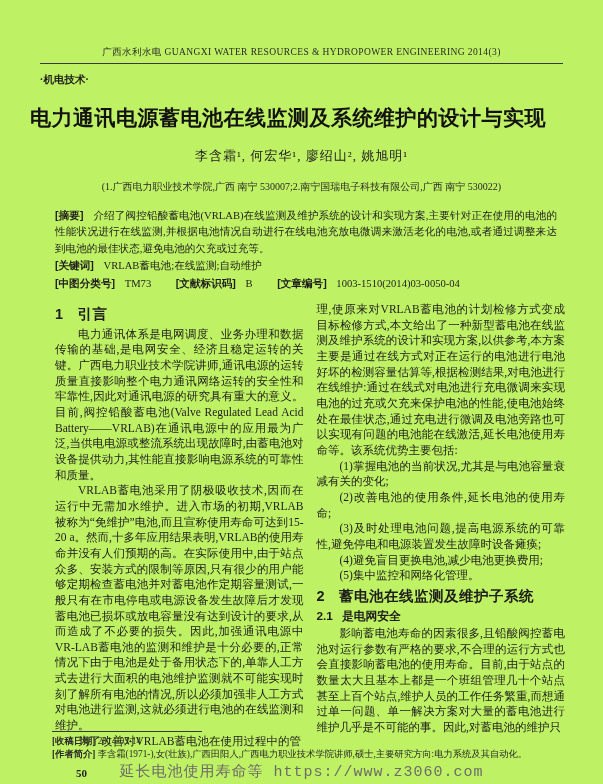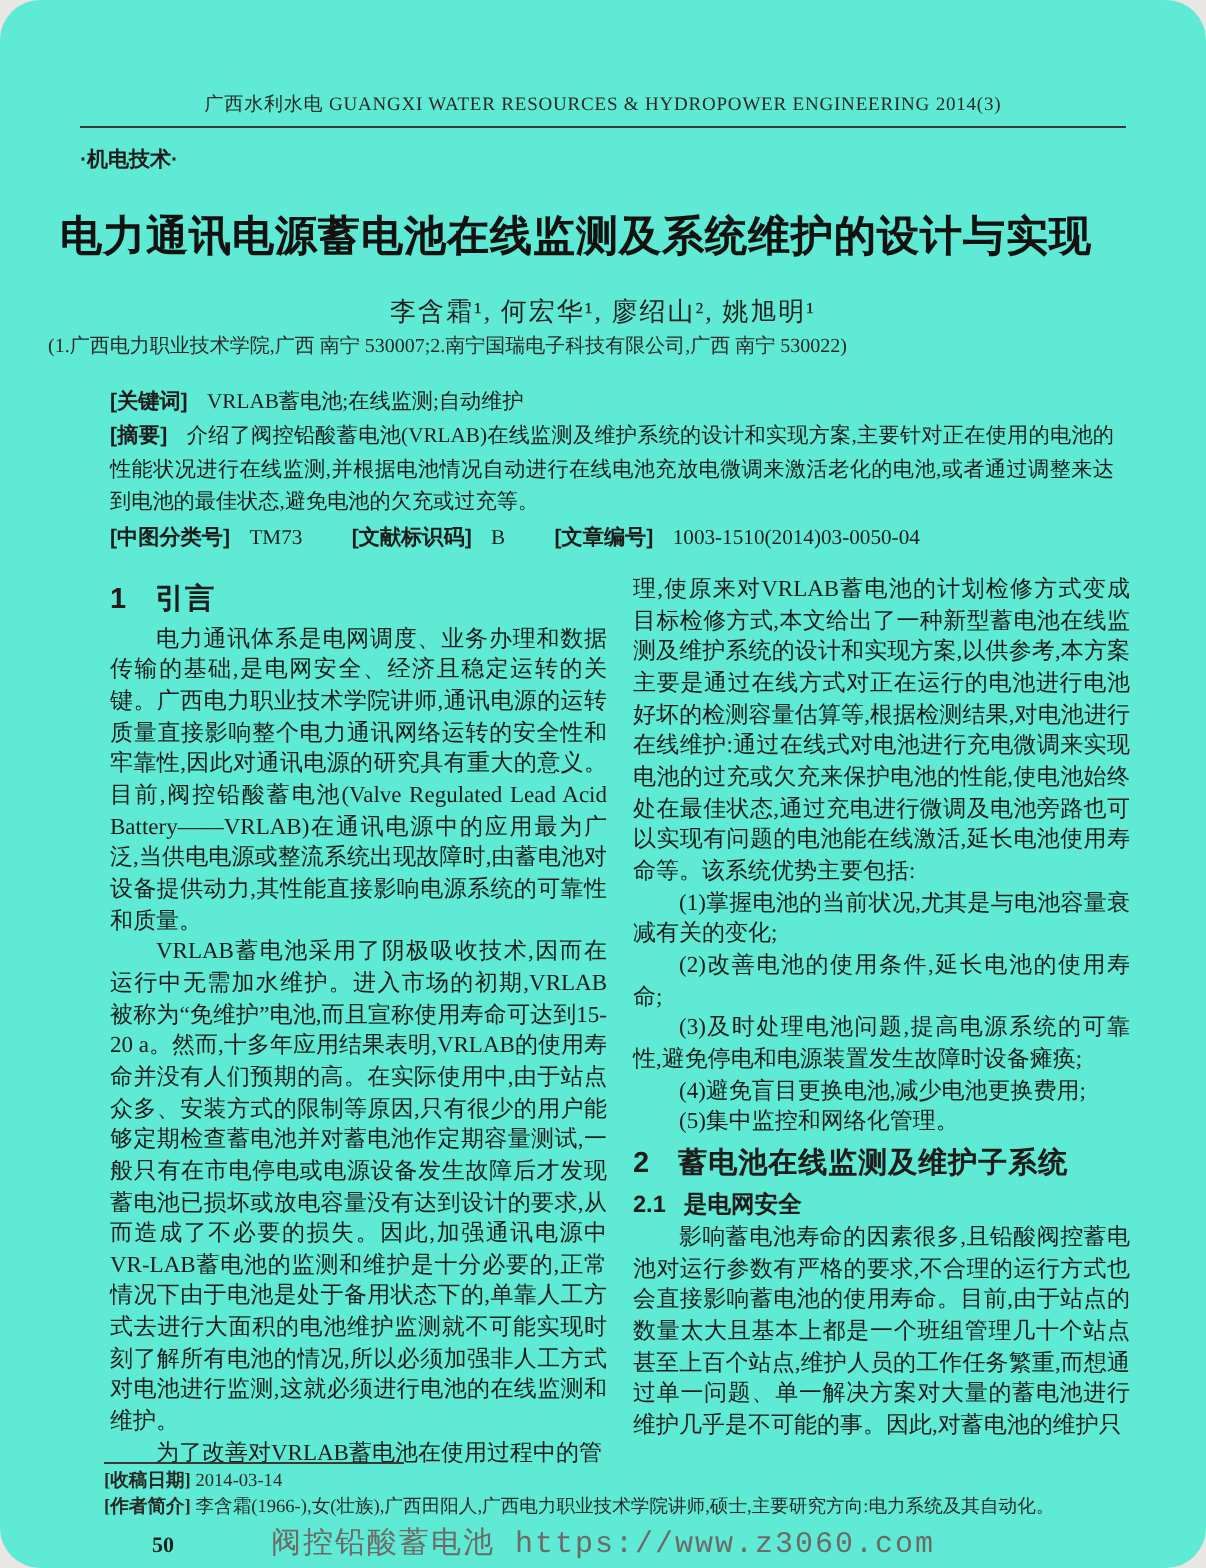--- a/index.html
+++ b/index.html
@@ -1,24 +1,23 @@
 <!DOCTYPE html>
 <html><head>
 <meta charset="utf-8">
 <style>
   html, body { margin: 0; padding: 0; background: #e9e7e4; }
   .page {
     position: relative;
     width: 603px; height: 784px;
     margin: 0 auto;
-    background: #5eead4;
+    background: #bef264;
     overflow: hidden;
     font-family: "Liberation Serif", "DejaVu Serif", serif;
     color: #1e1d1b;
-    border-radius: 20px;
   }
   .journal-header {
     padding-top: 46px;
     text-align: center;
     font-size: 9.5px;
     letter-spacing: 0.4px;
     color: #2a2926;
   }
   .header-rule {
     margin: 4px 40px 0 40px;
@@ -39,25 +38,24 @@
     color: #131210;
   }
   .authors {
     margin-top: 15px;
     text-align: center;
     font-size: 13px;
     letter-spacing: 1px;
     color: #23221f;
   }
   .affiliation {
-    margin-top: 1px;
-    text-align: left;
+    margin-top: 15px;
+    text-align: center;
     font-size: 10px;
     color: #2a2926;
-    padding-left: 24px;
   }
   .meta-block {
     margin: 13px 46px 0 55px;
     font-size: 10.6px;
     line-height: 16.4px;
     text-align: justify;
   }
   .meta-label {
     font-weight: bold;
     font-family: "Liberation Sans", "DejaVu Sans", sans-serif;
@@ -142,26 +140,26 @@
   <div class="header-rule"></div>
 
   <div class="column-tag">·机电技术·</div>
 
   <h1 class="title">电力通讯电源蓄电池在线监测及系统维护的设计与实现</h1>
   <div class="authors">李含霜¹, 何宏华¹, 廖绍山², 姚旭明¹</div>
   <div class="affiliation">(1.广西电力职业技术学院,广西  南宁  530007;2.南宁国瑞电子科技有限公司,广西  南宁  530022)</div>
 
   <div class="meta-block">
     <p class="meta-line">
+      <span class="meta-label">[摘要]</span>
+      <span>介绍了阀控铅酸蓄电池(VRLAB)在线监测及维护系统的设计和实现方案,主要针对正在使用的电池的性能状况进行在线监测,并根据电池情况自动进行在线电池充放电微调来激活老化的电池,或者通过调整来达到电池的最佳状态,避免电池的欠充或过充等。</span>
+    </p>
+    <p class="meta-line">
       <span class="meta-label">[关键词]</span>
       <span>VRLAB蓄电池;在线监测;自动维护</span>
-    </p>
-    <p class="meta-line">
-      <span class="meta-label">[摘要]</span>
-      <span>介绍了阀控铅酸蓄电池(VRLAB)在线监测及维护系统的设计和实现方案,主要针对正在使用的电池的性能状况进行在线监测,并根据电池情况自动进行在线电池充放电微调来激活老化的电池,或者通过调整来达到电池的最佳状态,避免电池的欠充或过充等。</span>
     </p>
     <p class="meta-line clc-line">
       <span class="meta-label">[中图分类号]</span>
       <span class="meta-val">TM73</span>
       <span class="meta-label">[文献标识码]</span>
       <span class="meta-val">B</span>
       <span class="meta-label">[文章编号]</span>
       <span class="meta-val">1003-1510(2014)03-0050-04</span>
     </p>
   </div>
@@ -193,20 +191,20 @@
   </div>
 
   <div class="footnote">
     <div class="footnote-rule"></div>
     <p>
       <span class="fn-label">[收稿日期]</span>
       <span>2014-03-14</span>
     </p>
     <p>
       <span class="fn-label">[作者简介]</span>
-      <span>李含霜(1966-),女(壮族),广西田阳人,广西电力职业技术学院讲师,硕士,主要研究方向:电力系统及其自动化。</span>
-    </p>
-  </div>
-
-  <div class="watermark">阀控铅酸蓄电池 https://www.z3060.com</div>
+      <span>李含霜(1971-),女(壮族),广西田阳人,广西电力职业技术学院讲师,硕士,主要研究方向:电力系统及其自动化。</span>
+    </p>
+  </div>
+
+  <div class="watermark">延长电池使用寿命等 https://www.z3060.com</div>
   <div class="page-number">50</div>
 
 </div>
 
 </body></html>

